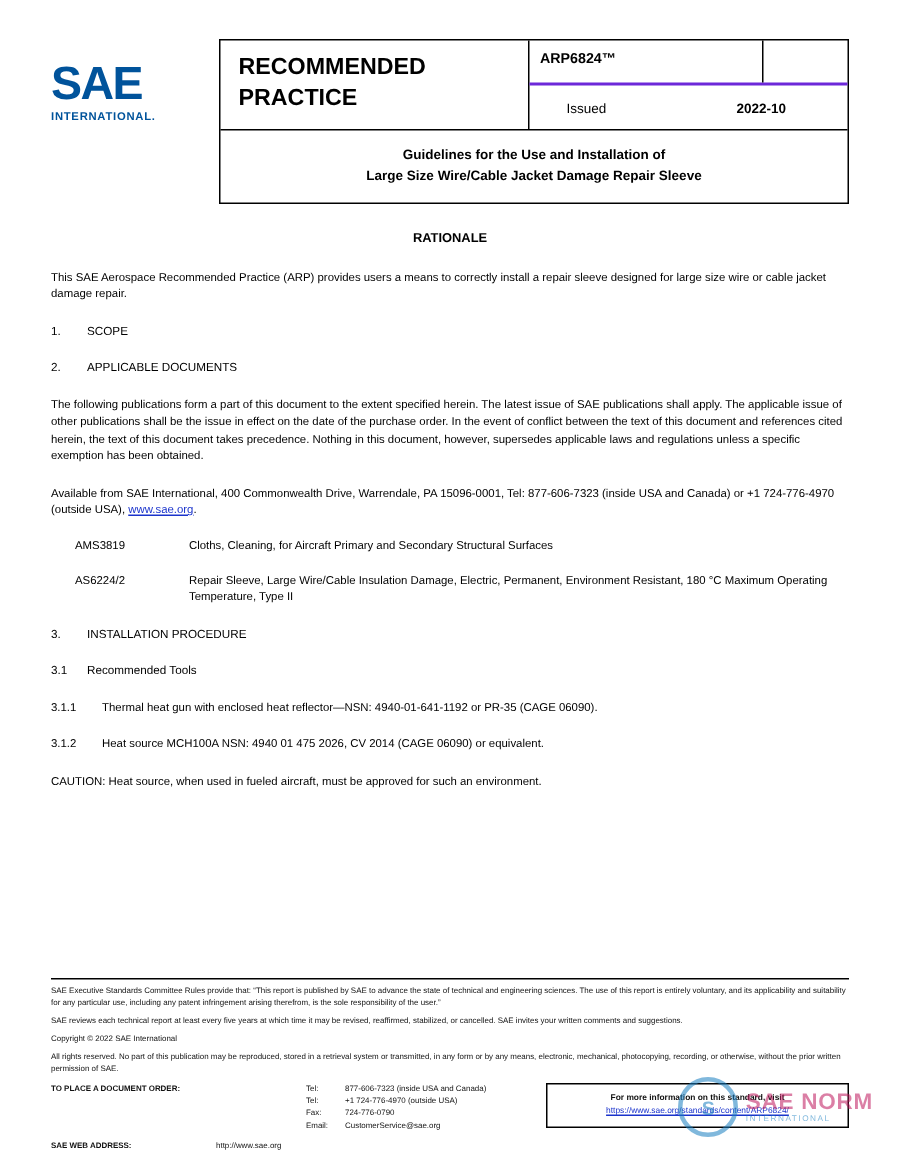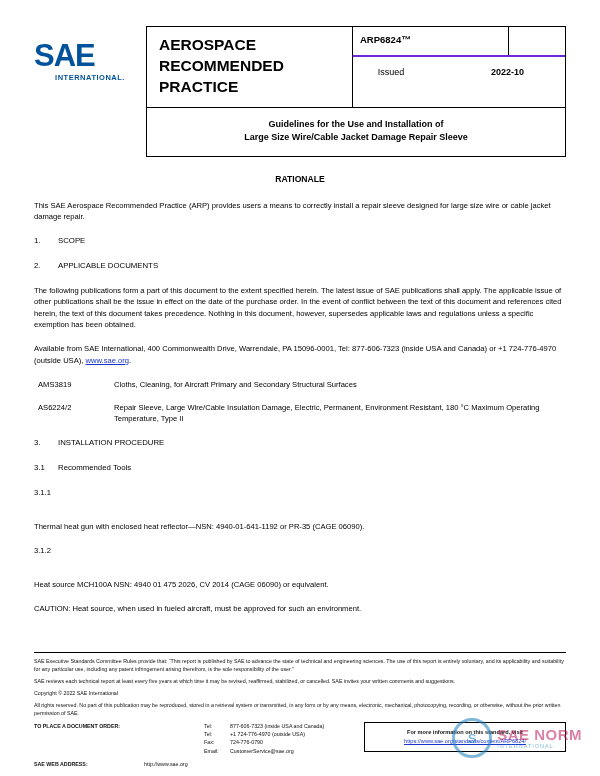--- a/index.html
+++ b/index.html
@@ -40,21 +40,20 @@
     letter-spacing: -1px;
     color: #00539b;
     line-height: 1;
   }
   .sae-sub {
     font-size: 7.5px;
     font-weight: bold;
     color: #00539b;
     letter-spacing: 0.5px;
     margin-top: 2px;
-    text-align: center;
   }
   .header-table {
     flex: 1 1 auto;
     border: 1px solid #000;
     border-collapse: collapse;
   }
   .hdr-row {
     display: flex;
     border-bottom: 1px solid #000;
   }
@@ -134,38 +133,37 @@
   p.para {
     margin: 0 0 13px 0;
     text-align: left;
   }
   .sec-head {
     margin: 0 0 13px 0;
     font-size: 7.8px;
   }
   .sec-head .num { display: inline-block; min-width: 24px; }
   .defs {
-    margin: 0 0 13px 4px;
+    margin: 0 0 13px 16px;
   }
   .def-row {
     display: flex;
     margin-bottom: 11px;
   }
   .def-term {
     width: 76px;
     flex: 0 0 76px;
   }
   .def-text {
     flex: 1 1 auto;
     line-height: 1.5;
   }
   .indent-row {
     display: flex;
     margin-bottom: 13px;
-    flex-direction: column;
   }
   .indent-num {
     width: 34px;
     flex: 0 0 34px;
   }
   .indent-body { flex: 1 1 auto; }
   a.link { color: #1a33cc; text-decoration: underline; }
 
   
   .footer {
@@ -250,21 +248,20 @@
 
   <div class="header">
     <div class="logo-cell">
       <div class="sae-logo">SAE</div>
       <div class="sae-sub">INTERNATIONAL.</div>
     </div>
 
     <div class="header-table">
       <div class="hdr-row">
         <div class="hdr-title">
-          <span>AEROSPACE</span>
           <span>RECOMMENDED PRACTICE</span>
         </div>
         <div class="hdr-right">
           <div class="hdr-doc">
             <div class="cell-num">ARP6824™</div>
             <div class="cell-blank"></div>
           </div>
           <div class="hdr-issued">
             <div class="lbl">Issued</div>
             <div class="val">2022-10</div>

